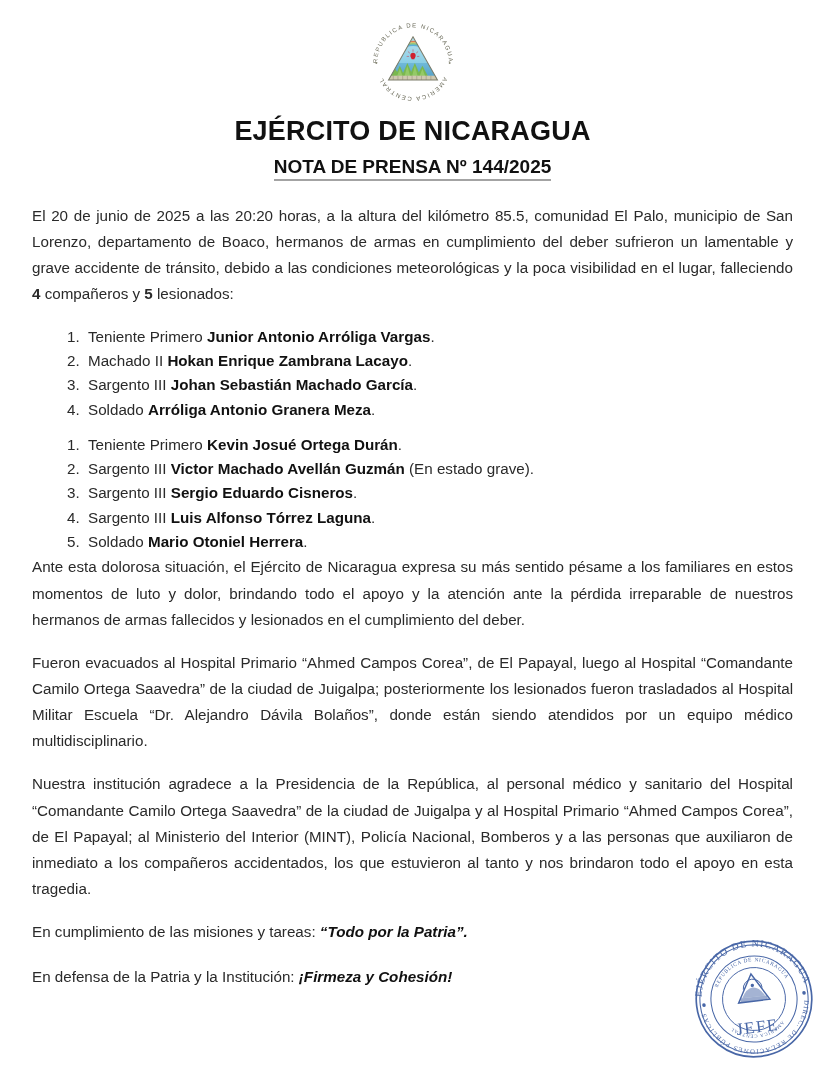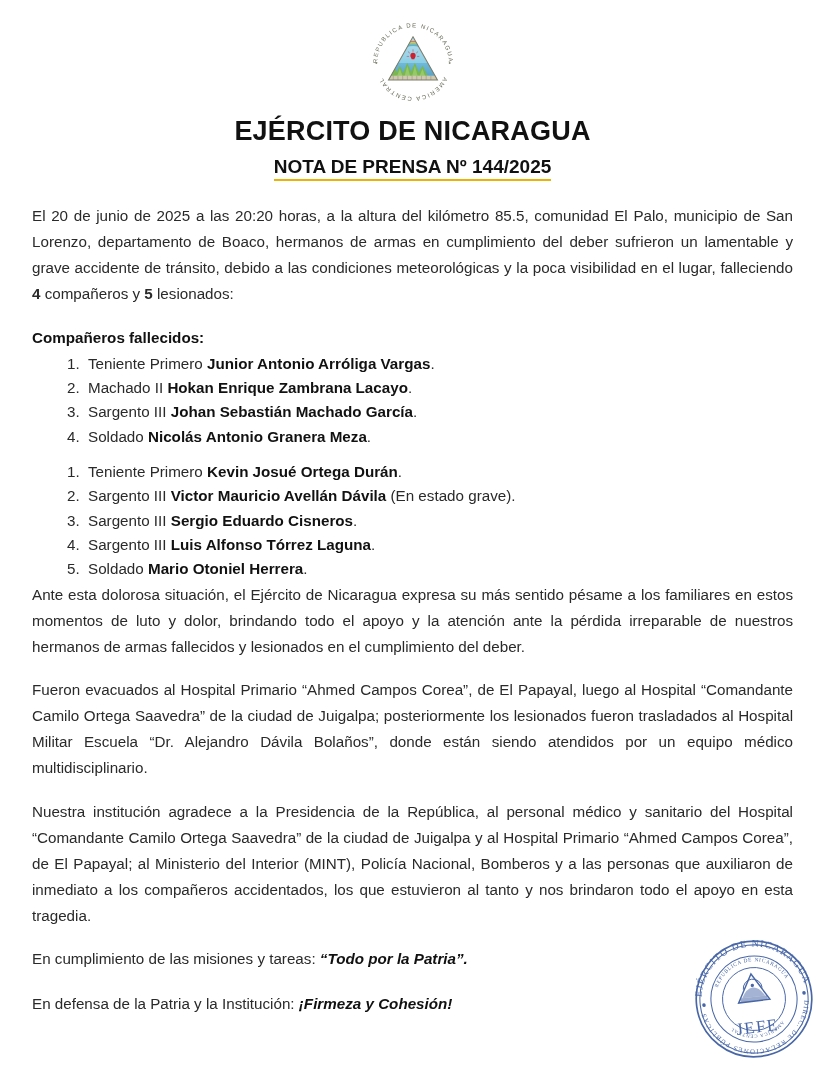--- a/index.html
+++ b/index.html
@@ -46,21 +46,21 @@
     color: #111;
   }
   .doc-subtitle-wrap {
     text-align: center;
     margin: 9px 0 0 0;
   }
   .doc-subtitle {
     display: inline-block;
     font-size: 19px;
     font-weight: bold;
-    border-bottom: 2px solid #eab308;
+    border-bottom: 2px solid #a3a3a3;
     padding-bottom: 1px;
     color: #111;
   }
 
   
   .body-block {
     margin-top: 22px;
   }
   p.para {
     font-size: 15.2px;
@@ -211,31 +211,30 @@
   <div class="doc-subtitle-wrap">
     <span class="doc-subtitle">NOTA DE PRENSA Nº 144/2025</span>
   </div>
 
   <div class="body-block">
 
     <p class="para">
       <span>El 20 de junio de 2025 a las 20:20 horas, a la altura del kilómetro 85.5, comunidad El Palo, municipio de San Lorenzo, departamento de Boaco, hermanos de armas en cumplimiento del deber sufrieron un lamentable y grave accidente de tránsito, debido a las condiciones meteorológicas y la poca visibilidad en el lugar, falleciendo </span><b>4</b><span> compañeros y </span><b>5</b><span> lesionados:</span>
     </p>
 
-    <div class="section-head">Compañeros fallecidos:</div>
     <ol class="names">
       <li><span>Teniente Primero</span> <b>Junior Antonio Arróliga Vargas</b><span>.</span></li>
       <li><span>Machado II</span> <b>Hokan Enrique Zambrana Lacayo</b><span>.</span></li>
       <li><span>Sargento III</span> <b>Johan Sebastián Machado García</b><span>.</span></li>
-      <li><span>Soldado</span> <b>Nicolás Antonio Granera Meza</b><span>.</span></li>
+      <li><span>Soldado</span> <b>Arróliga Antonio Granera Meza</b><span>.</span></li>
     </ol>
 
     <ol class="names gap">
       <li><span>Teniente Primero</span> <b>Kevin Josué Ortega Durán</b><span>.</span></li>
-      <li><span>Sargento III</span> <b>Victor Mauricio Avellán Dávila</b><span> (En estado grave).</span></li>
+      <li><span>Sargento III</span> <b>Victor Machado Avellán Guzmán</b><span> (En estado grave).</span></li>
       <li><span>Sargento III</span> <b>Sergio Eduardo Cisneros</b><span>.</span></li>
       <li><span>Sargento III</span> <b>Luis Alfonso Tórrez Laguna</b><span>.</span></li>
       <li><span>Soldado</span> <b>Mario Otoniel Herrera</b><span>.</span></li>
     </ol>
 
     <p class="para">Ante esta dolorosa situación, el Ejército de Nicaragua expresa su más sentido pésame a los familiares en estos momentos de luto y dolor, brindando todo el apoyo y la atención ante la pérdida irreparable de nuestros hermanos de armas fallecidos y lesionados en el cumplimiento del deber.</p>
 
     <p class="para" style="margin-top:17px">Fueron evacuados al Hospital Primario “Ahmed Campos Corea”, de El Papayal, luego al Hospital “Comandante Camilo Ortega Saavedra” de la ciudad de Juigalpa; posteriormente los lesionados fueron trasladados al Hospital Militar Escuela “Dr. Alejandro Dávila Bolaños”, donde están siendo atendidos por un equipo médico multidisciplinario.</p>
 
     <p class="para">Nuestra institución agradece a la Presidencia de la República, al personal médico y sanitario del Hospital “Comandante Camilo Ortega Saavedra” de la ciudad de Juigalpa y al Hospital Primario “Ahmed Campos Corea”, de El Papayal; al Ministerio del Interior (MINT), Policía Nacional, Bomberos y a las personas que auxiliaron de inmediato a los compañeros accidentados, los que estuvieron al tanto y nos brindaron todo el apoyo en esta tragedia.</p>

